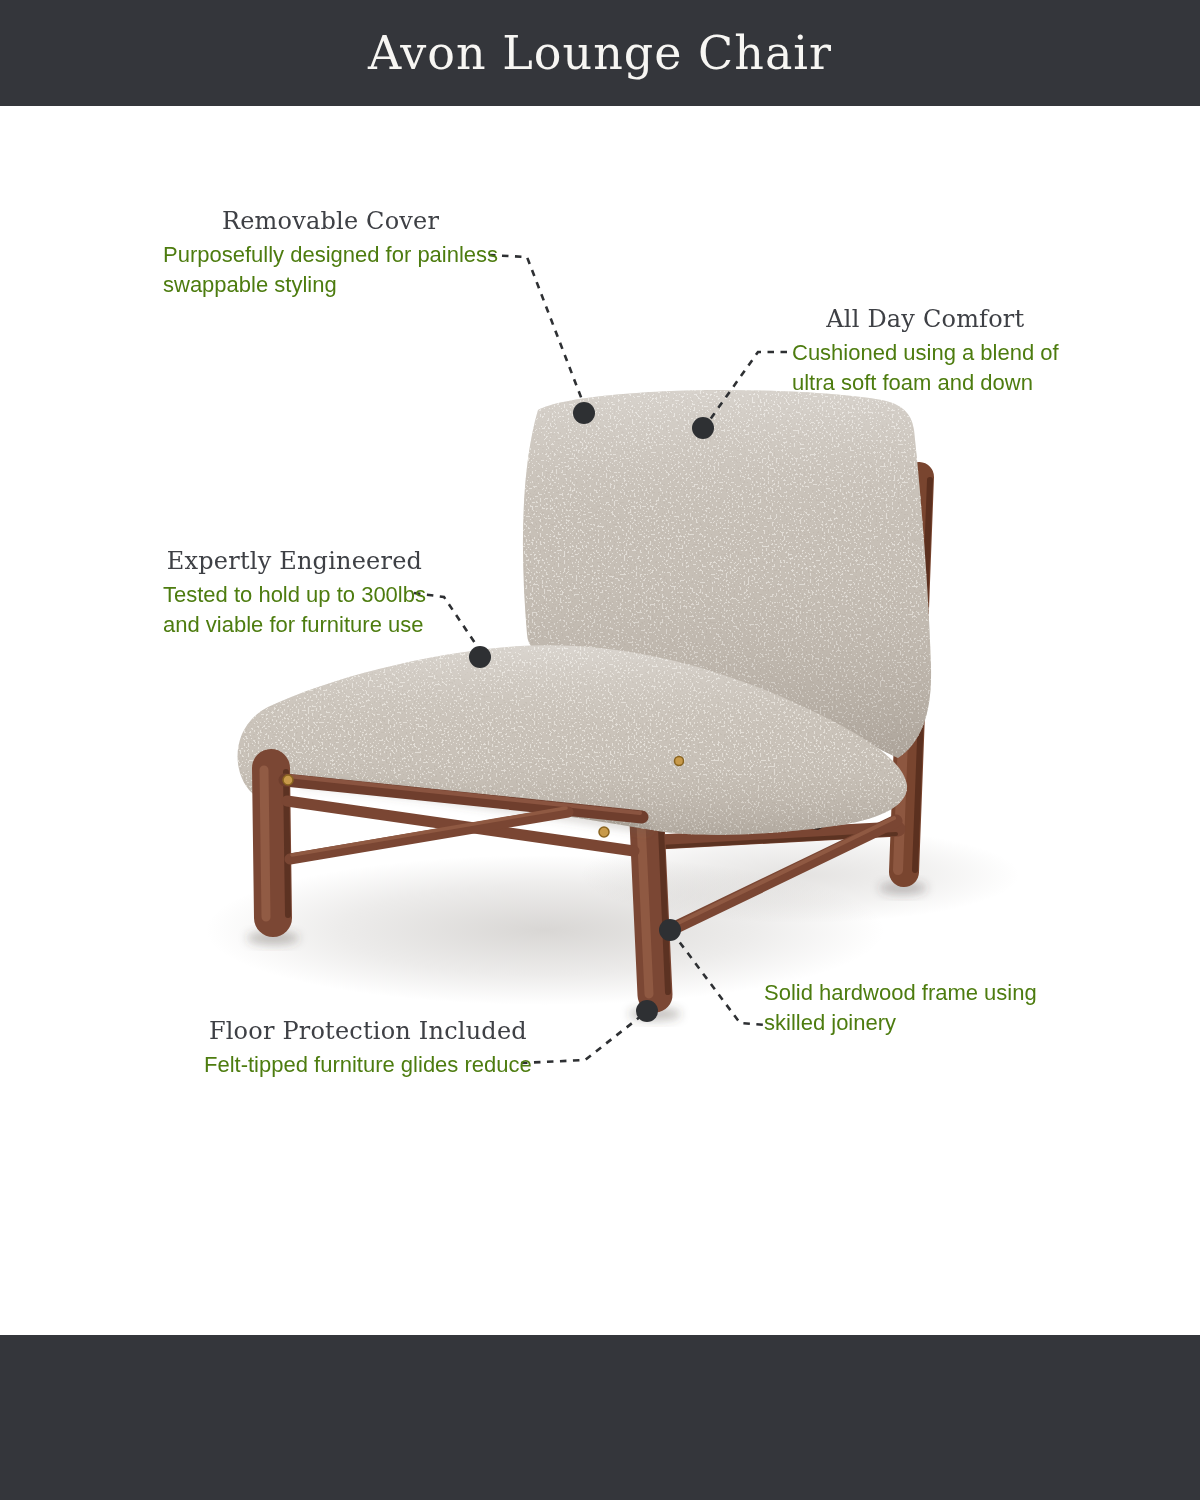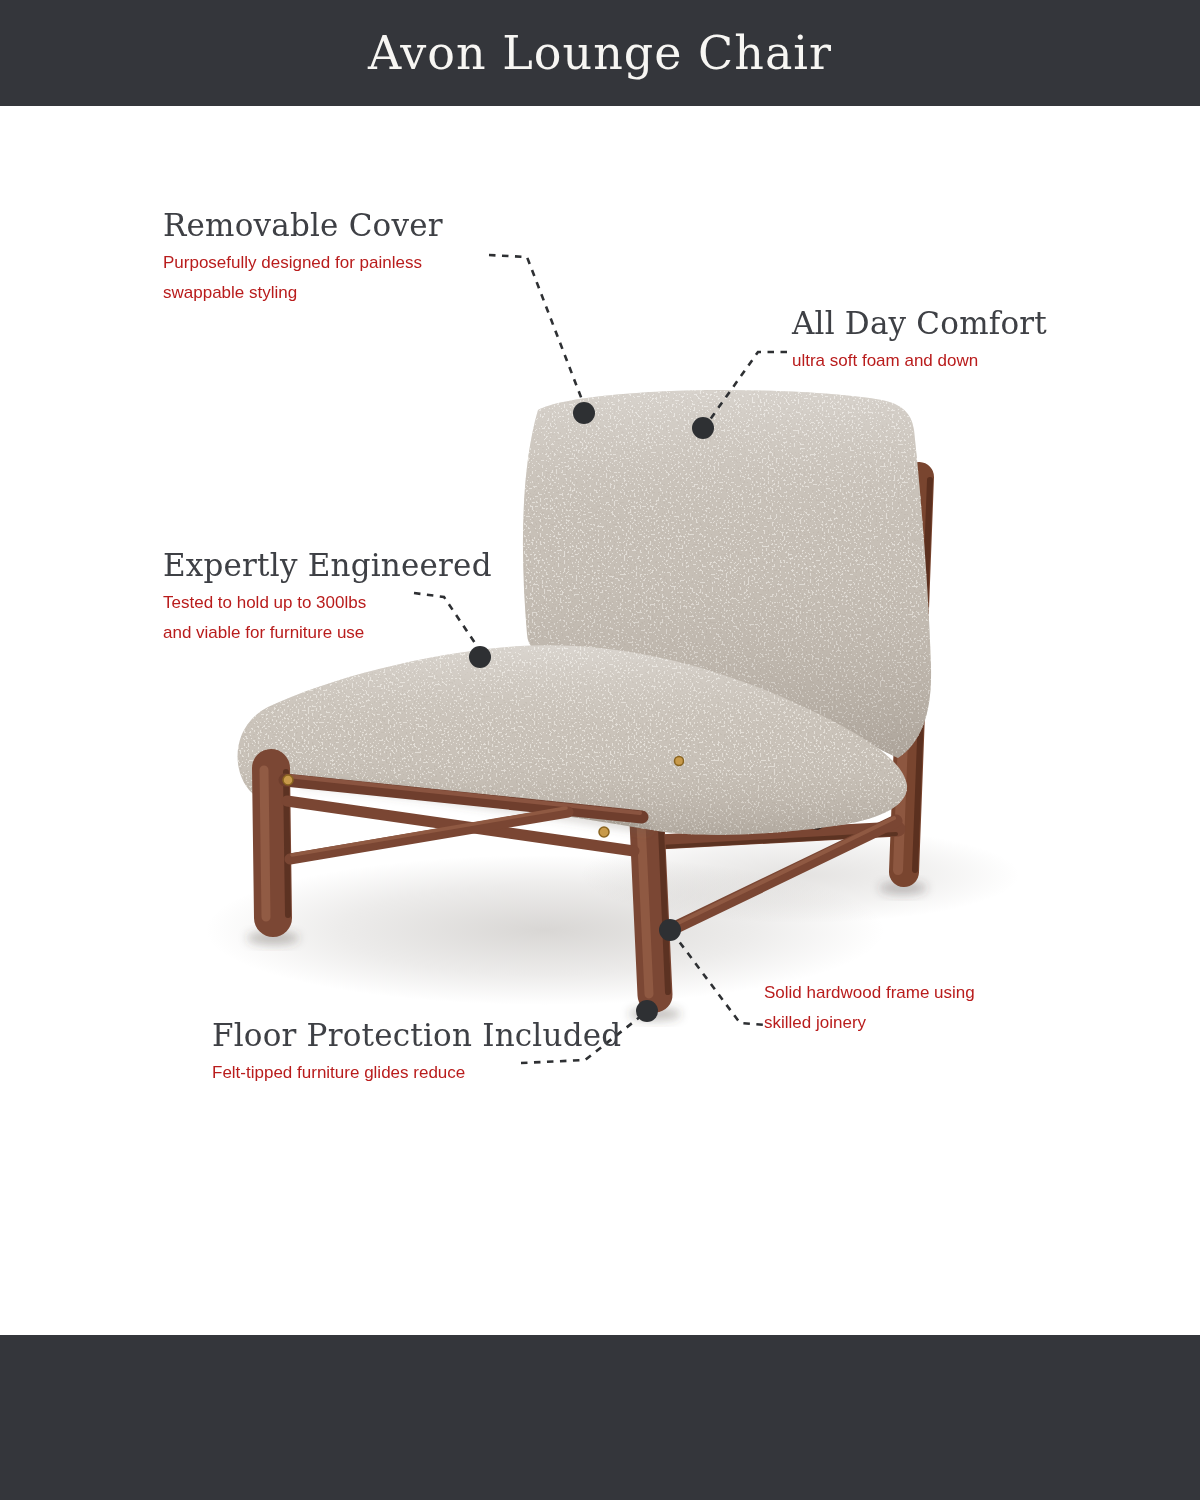--- a/index.html
+++ b/index.html
@@ -5,28 +5,28 @@
   html,body{margin:0;padding:0;}
   body{width:1200px;height:1500px;position:relative;background:#ffffff;overflow:hidden;
        font-family:"Liberation Sans",sans-serif;}
   .band{position:absolute;left:0;width:1200px;background:#34363b;}
   .band.header{top:0;height:106px;display:flex;align-items:center;justify-content:center;}
   .band.footer{top:1335px;height:165px;}
   .page-title{font-family:"DejaVu Serif",serif;font-weight:normal;font-size:46px;
               color:#f7f6f3;letter-spacing:1px;margin:12px;}
   .chair-svg{position:absolute;left:0;top:0;width:1200px;height:1500px;}
   .callout{position:absolute;}
-  .co-h{font-family:"DejaVu Serif",serif;font-weight:normal;font-size:31px;color:#3e4045;
+  .co-h{font-family:"DejaVu Serif",serif;font-weight:normal;font-size:24px;color:#3e4045;
         margin:0 0 5px 0;letter-spacing:.2px;line-height:1.12;text-align:center;}
-  .co-line{font-size:17px;line-height:30px;color:#b91c1c;white-space:nowrap;}
+  .co-line{font-size:22px;line-height:30px;color:#4d7c0f;white-space:nowrap;}
   .callout-removable{left:163px;top:208px;}
   .callout-comfort{left:792px;top:306px;}
   .callout-engineered{left:163px;top:548px;}
   .callout-assemble{left:764px;top:978px;}
-  .callout-floor{left:204px;top:1018px;margin-left:8px;}
+  .callout-floor{left:204px;top:1018px;}
 </style>
 </head>
 <body>
 
 <svg class="chair-svg" viewBox="0 0 1200 1500" aria-hidden="true">
   <defs>
     <radialGradient id="floorShadow" cx="50%" cy="50%" r="50%">
       <stop offset="0%" stop-color="rgba(106,98,90,0.26)"></stop>
       <stop offset="60%" stop-color="rgba(106,98,90,0.12)"></stop>
       <stop offset="100%" stop-color="rgba(106,98,90,0)"></stop>
@@ -211,20 +211,21 @@
 </div>
 
 <div class="callout callout-removable">
   <h2 class="co-h">Removable Cover</h2>
   <div class="co-line">Purposefully designed for painless</div>
   <div class="co-line">swappable styling</div>
 </div>
 
 <div class="callout callout-comfort">
   <h2 class="co-h">All Day Comfort</h2>
+  <div class="co-line">Cushioned using a blend of</div>
   <div class="co-line">ultra soft foam and down</div>
 </div>
 
 <div class="callout callout-engineered">
   <h2 class="co-h">Expertly Engineered</h2>
   <div class="co-line">Tested to hold up to 300lbs</div>
   <div class="co-line">and viable for furniture use</div>
 </div>
 
 <div class="callout callout-assemble">

